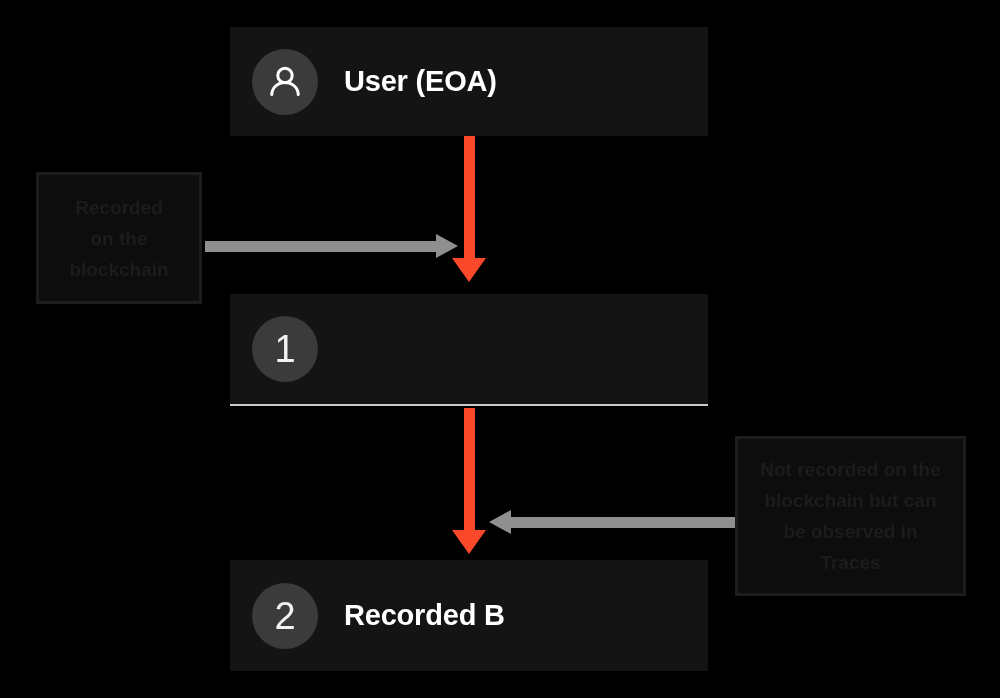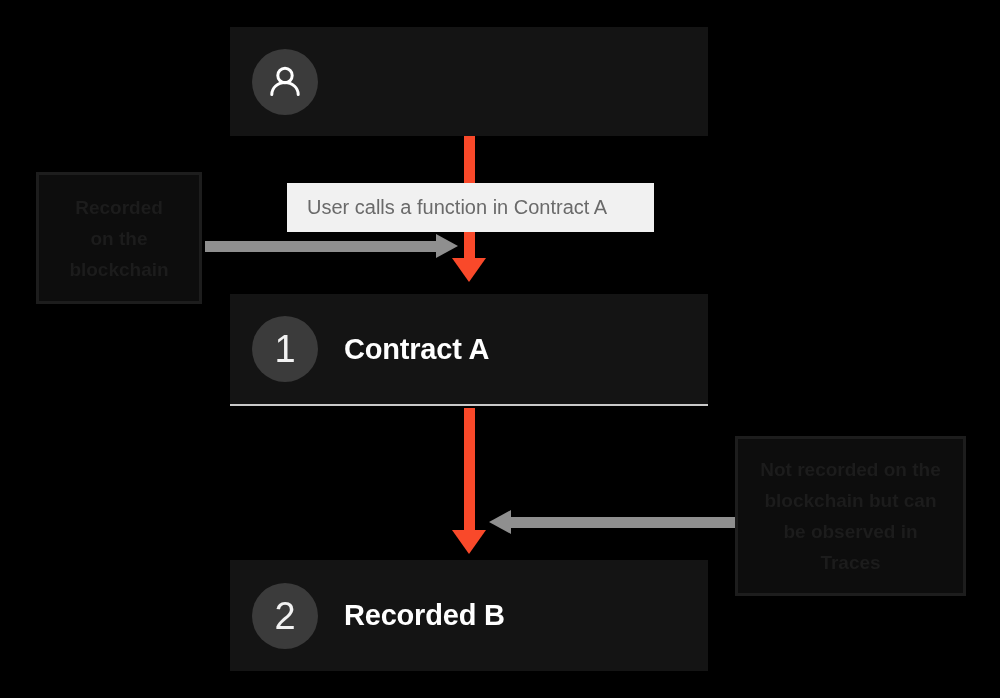--- a/index.html
+++ b/index.html
@@ -124,39 +124,36 @@
 
   <div class="node" style="left:230px; top:27px; width:478px; height:109px;">
     <div class="badge">
       <span>
         <svg width="38" height="38" viewBox="0 0 38 38">
           <circle cx="19" cy="12.5" r="7.2" fill="none" stroke="#ffffff" stroke-width="3"></circle>
           <path d="M5.8 31.5 a13.2 12 0 0 1 26.4 0" fill="none" stroke="#ffffff" stroke-width="3" stroke-linecap="round"></path>
         </svg>
       </span>
     </div>
+    <div class="node-label">User (EOA)</div>
   </div>
 
   <div class="node with-rule" style="left:230px; top:294px; width:478px; height:112px;">
     <div class="badge">
       <span class="badge-num">1</span>
     </div>
-    <div class="node-label">Contract A</div>
   </div>
 
   <div class="node" style="left:230px; top:560px; width:478px; height:111px;">
     <div class="badge">
       <span class="badge-num">2</span>
     </div>
     <div class="node-label">Recorded B</div>
   </div>
 
-  <div class="step-label" style="left:287px; top:183px; width:367px; height:49px;">
-    <span>User calls a function in Contract A</span>
-  </div>
 
 
   <div class="note" style="left:36px; top:172px; width:166px; height:132px;">
     <div class="note-line">Recorded</div>
     <div class="note-line">on the</div>
     <div class="note-line">blockchain</div>
   </div>
 
   <div class="note" style="left:735px; top:436px; width:231px; height:160px;">
     <div class="note-line">Not recorded on the</div>

